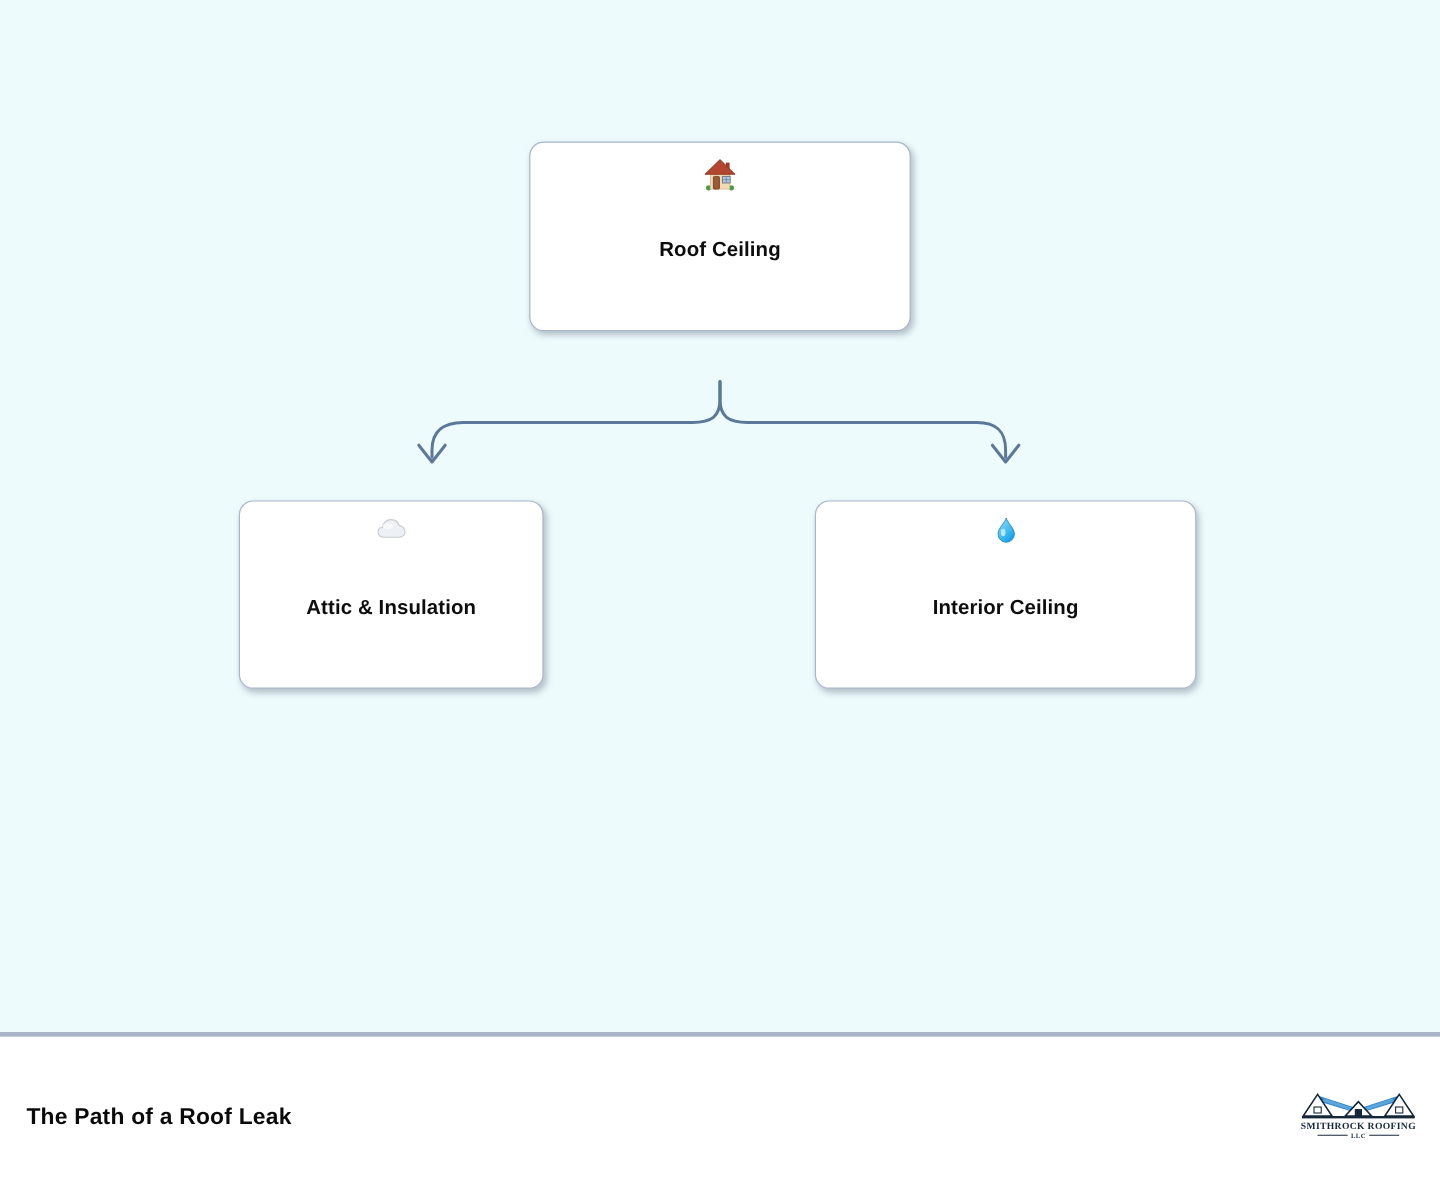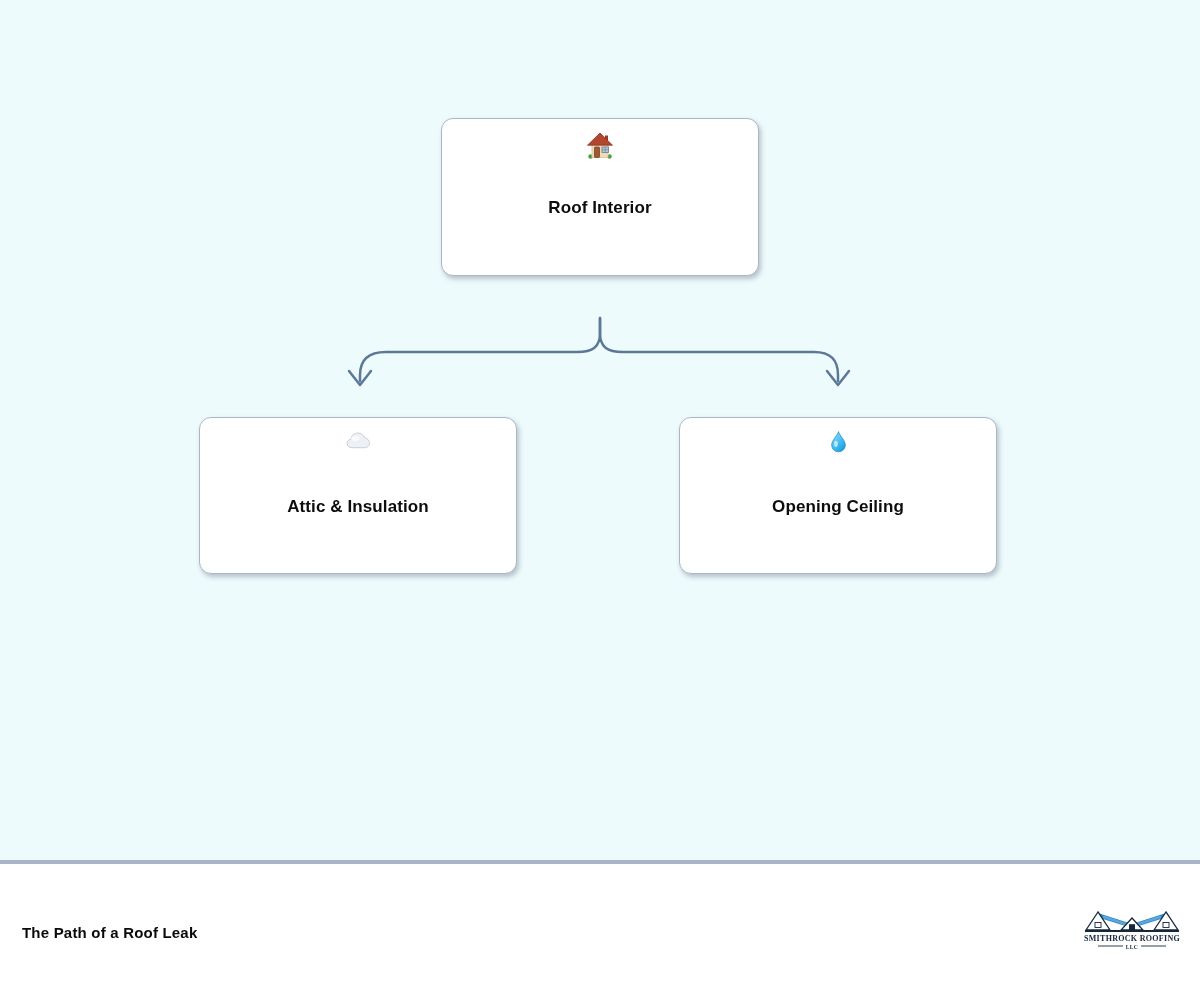--- a/index.html
+++ b/index.html
@@ -35,21 +35,21 @@
   }
   .node {
     position: absolute;
     background: #ffffff;
     border: 1.5px solid #a9b7c9;
     border-radius: 12px;
     box-shadow: 2px 3px 5px rgba(71, 85, 105, 0.35);
     box-sizing: border-box;
   }
   #node-roof    { left: 441px; top: 118px; width: 318px; height: 158px; }
-  #node-attic   { left: 199px; top: 417px; width: 318px; height: 157px; }
+  #node-attic   { left: 199px; top: 417px; width: 254px; height: 157px; }
   #node-ceiling { left: 679px; top: 417px; width: 318px; height: 157px; }
   .node .icon-slot {
     position: absolute;
     top: 13px; left: 0; right: 0;
     display: flex;
     justify-content: center;
     align-items: flex-start;
     height: 30px;
   }
   .node .node-label {
@@ -69,21 +69,21 @@
     height: 136px;
     background: #ffffff;
     display: flex;
     align-items: center;
     justify-content: space-between;
     padding: 0 20px 0 22px;
     box-sizing: border-box;
   }
   .footer-title {
     font-weight: 700;
-    font-size: 15px;
+    font-size: 19px;
     color: #0a0a0a;
     letter-spacing: 0.2px;
   }
   .logo-wrap {
     width: 96px;
     height: 46px;
     display: flex;
     align-items: center;
     justify-content: center;
     text-decoration: underline;
@@ -119,21 +119,21 @@
           <circle cx="23.5" cy="24.5" r="2.2" fill="#4e9b46"></circle>
           <rect x="6" y="12" width="16" height="13.5" fill="#f2dcb8" stroke="#d9bd92" stroke-width="0.8"></rect>
           <rect x="19" y="3.5" width="3" height="6" fill="#9c3a28"></rect>
           <path d="M 14 1 L 1.5 13.2 L 26.5 13.2 Z" fill="#b2462e" stroke="#8e3523" stroke-width="0.8"></path>
           <rect x="8.5" y="15" width="5" height="10.5" rx="0.8" fill="#9c5b33" stroke="#7a4426" stroke-width="0.8"></rect>
           <rect x="16" y="15" width="6.5" height="5.5" fill="#a9cbe8" stroke="#707b85" stroke-width="0.8"></rect>
           <line x1="19.25" y1="15" x2="19.25" y2="20.5" stroke="#707b85" stroke-width="0.6"></line>
           <line x1="16" y1="17.75" x2="22.5" y2="17.75" stroke="#707b85" stroke-width="0.6"></line>
         </svg>
       </span>
-      <span class="node-label">Roof Interior</span>
+      <span class="node-label">Roof Ceiling</span>
     </div>
 
     <div class="node" id="node-attic">
       <span class="icon-slot">
         <svg width="25" height="18" viewBox="0 0 23 17" xmlns="http://www.w3.org/2000/svg">
           <path d="M 5.2 15.8 C 2.5 15.8 0.7 13.9 0.7 11.7 C 0.7 9.7 2.1 8.1 4.1 7.9 C 4.5 4.5 7.4 1.9 10.9 1.9 C 13.9 1.9 16.5 3.8 17.4 6.6 C 19.9 6.8 21.9 8.9 21.9 11.4 C 21.9 13.9 19.9 15.8 17.4 15.8 Z" fill="#edf1f5" stroke="#c6ccd4" stroke-width="0.9"></path>
           <ellipse cx="8.5" cy="7" rx="4" ry="2.4" fill="#f8fafc" opacity="0.9"></ellipse>
         </svg>
       </span>
       <span class="node-label">Attic &amp; Insulation</span>
@@ -146,21 +146,21 @@
             <linearGradient id="dropGrad" x1="0" y1="0" x2="0.7" y2="1">
               <stop offset="0" stop-color="#9fe0fb"></stop>
               <stop offset="0.55" stop-color="#4cc1f2"></stop>
               <stop offset="1" stop-color="#18a0e8"></stop>
             </linearGradient>
           </defs>
           <path d="M 7 0.6 C 7.7 4.2 13.5 8.6 13.5 13.4 A 6.5 6.5 0 0 1 0.5 13.4 C 0.5 8.6 6.3 4.2 7 0.6 Z" fill="url(#dropGrad)" stroke="#1285c6" stroke-width="0.7"></path>
           <ellipse cx="4.6" cy="12.2" rx="1.8" ry="3" fill="#cdeffc" opacity="0.85"></ellipse>
         </svg>
       </span>
-      <span class="node-label">Opening Ceiling</span>
+      <span class="node-label">Interior Ceiling</span>
     </div>
 
   </div>
 
   <div class="footer">
     <div class="footer-title">The Path of a Roof Leak</div>
 
     <div class="logo-wrap">
       <svg width="96" height="46" viewBox="0 0 96 46" xmlns="http://www.w3.org/2000/svg">
 

